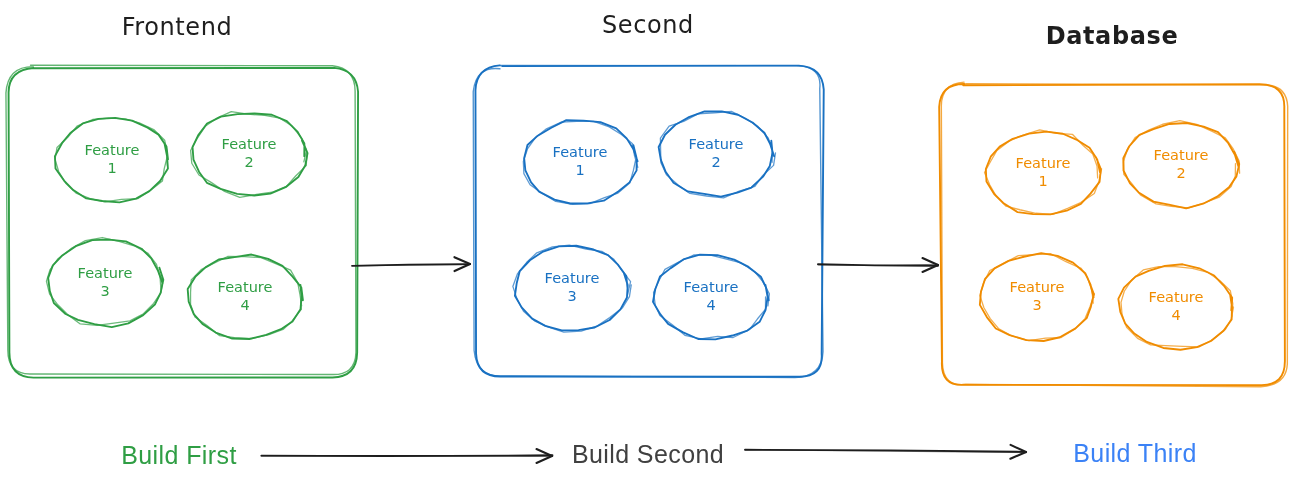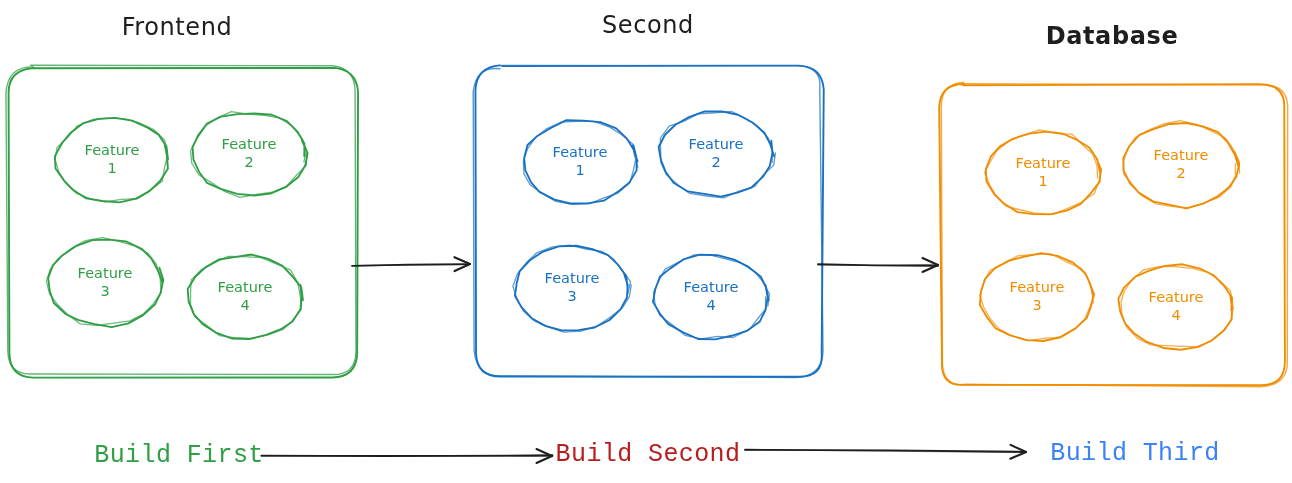--- a/index.html
+++ b/index.html
@@ -50,21 +50,21 @@
     line-height: 1.22;
     white-space: nowrap;
     transform: translate(-50%, -50%);
     pointer-events: none;
   }
   .feat-label .n {
     display: block;
   }
   .build-label {
     position: absolute;
-    font-family: Liberation Mono, monospace;
+    font-family: Liberation Sans, sans-serif;
     font-size: 25px;
     letter-spacing: 0.4px;
     white-space: nowrap;
     transform: translate(-50%, -50%);
   }
 </style>
 </head>
 <body>
 
 <div id="canvas">
@@ -142,17 +142,17 @@
       <div class="feat-label" style="left: 580px; top: 162px; color: rgb(25, 113, 194);"><span>Feature</span><span class="n">1</span></div>
       <div class="feat-label" style="left: 716px; top: 154px; color: rgb(25, 113, 194);"><span>Feature</span><span class="n">2</span></div>
       <div class="feat-label" style="left: 572px; top: 288px; color: rgb(25, 113, 194);"><span>Feature</span><span class="n">3</span></div>
       <div class="feat-label" style="left: 711px; top: 297px; color: rgb(25, 113, 194);"><span>Feature</span><span class="n">4</span></div>
       <div class="grp-title" style="left: 1112px; top: 22px; font-weight: bold;">Database</div>
       <div class="feat-label" style="left: 1043px; top: 173px; color: rgb(240, 140, 0);"><span>Feature</span><span class="n">1</span></div>
       <div class="feat-label" style="left: 1181px; top: 165px; color: rgb(240, 140, 0);"><span>Feature</span><span class="n">2</span></div>
       <div class="feat-label" style="left: 1037px; top: 297px; color: rgb(240, 140, 0);"><span>Feature</span><span class="n">3</span></div>
       <div class="feat-label" style="left: 1176px; top: 307px; color: rgb(240, 140, 0);"><span>Feature</span><span class="n">4</span></div>
       <div class="build-label" style="left: 179px; top: 455px; color: rgb(47, 158, 68);">Build First</div>
-      <div class="build-label" style="left: 648px; top: 454px; color: #b91c1c;">Build Second</div>
+      <div class="build-label" style="left: 648px; top: 454px; color: #404040;">Build Second</div>
       <div class="build-label" style="left: 1135px; top: 453px; color: #3b82f6;">Build Third</div>
     </div>
 
 </div>
 
 </body></html>

